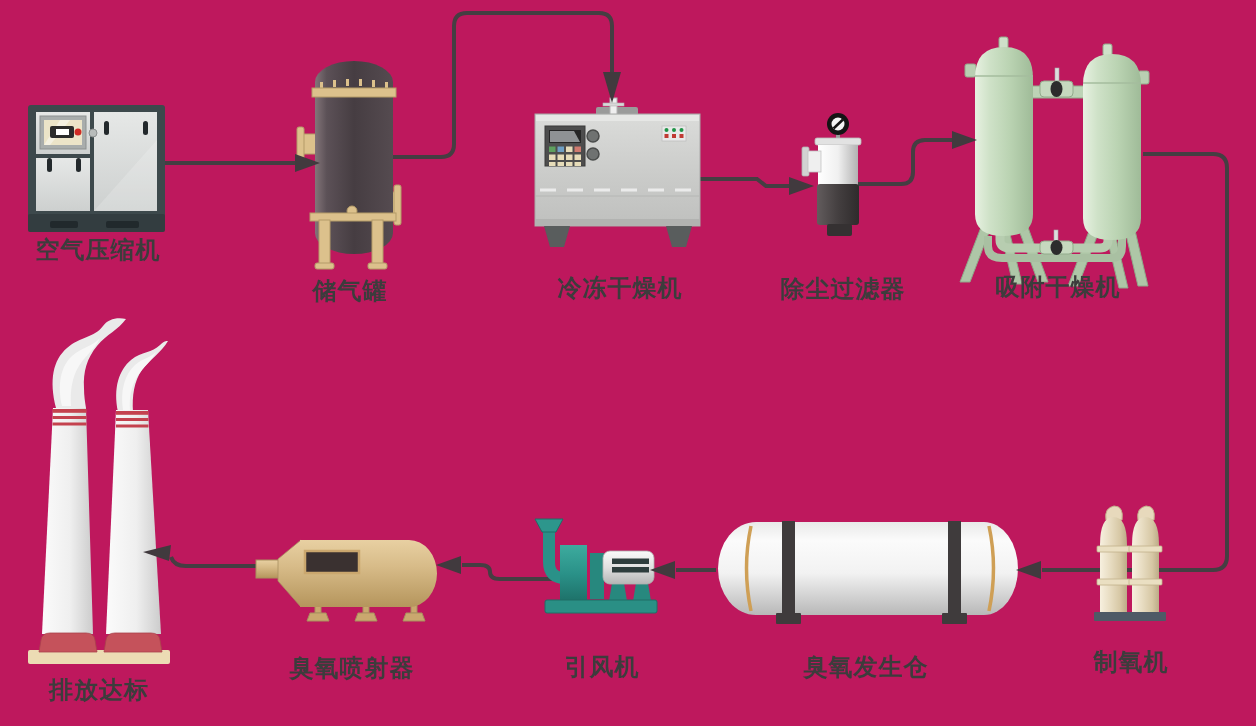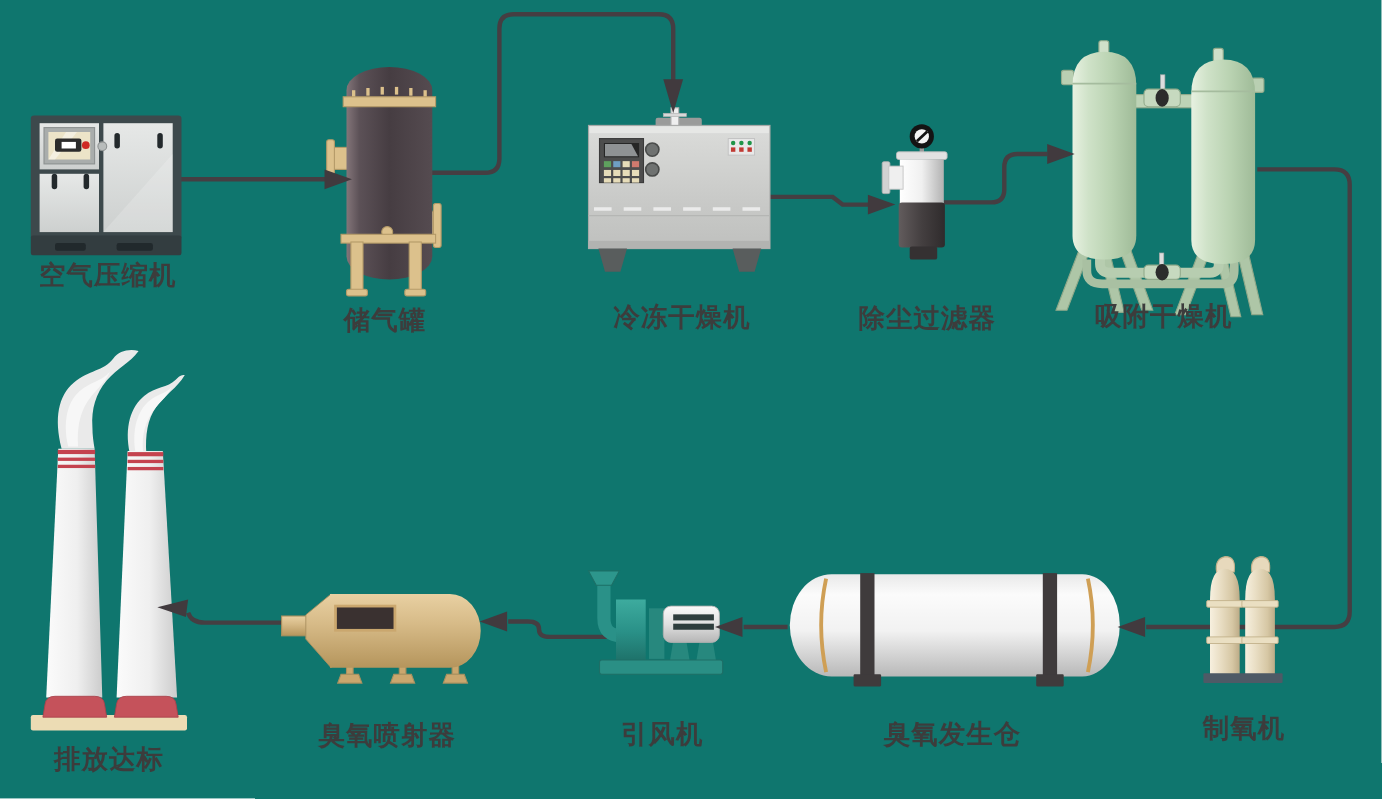--- a/index.html
+++ b/index.html
@@ -1,16 +1,16 @@
 <!DOCTYPE html>
 <html><head>
 <meta charset="utf-8">
 <style>
   html,body{margin:0;padding:0;background:#ffffff;}
-  .canvas{width:1256px;height:726px;position:relative;overflow:hidden;background:#0f766e;}
+  .canvas{width:1256px;height:726px;position:relative;overflow:hidden;background:#be185d;}
   svg{display:block;}
   .node-label{font-family:"Liberation Sans","DejaVu Sans",sans-serif;font-weight:bold;font-size:24px;fill:#3c3c3c;letter-spacing:1px;}
 </style>
 </head>
 <body>
 
 <div class="canvas">
 <svg width="1256" height="726" viewBox="0 0 1256 726" xmlns="http://www.w3.org/2000/svg">
   <defs>
     <linearGradient id="gLightPanel" x1="0" y1="0" x2="0" y2="1">

